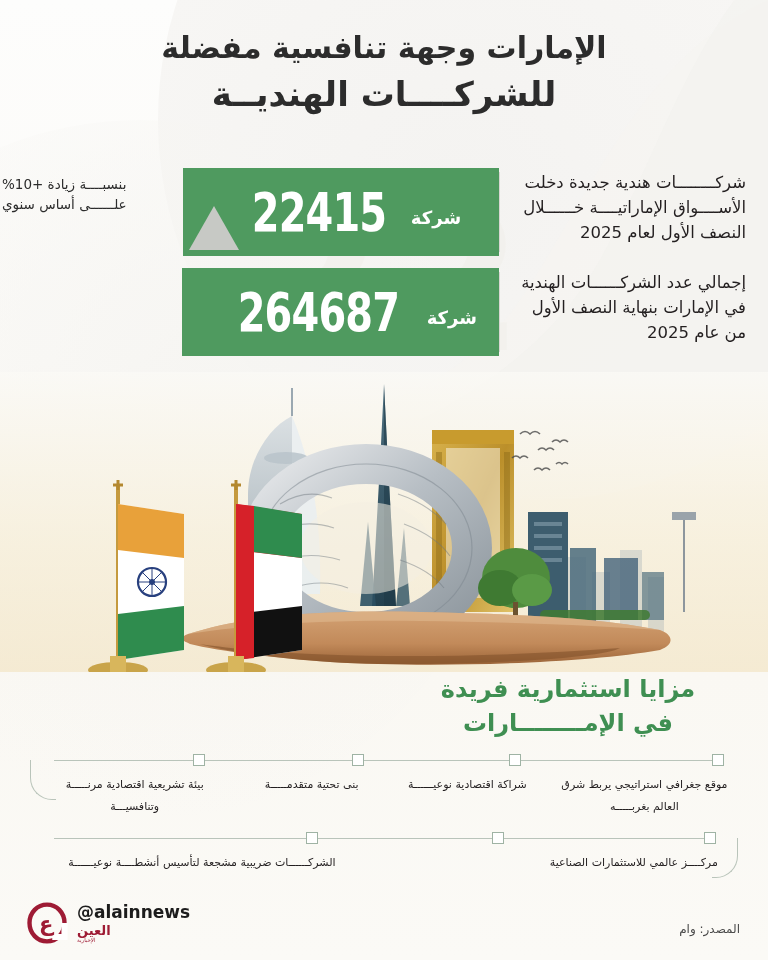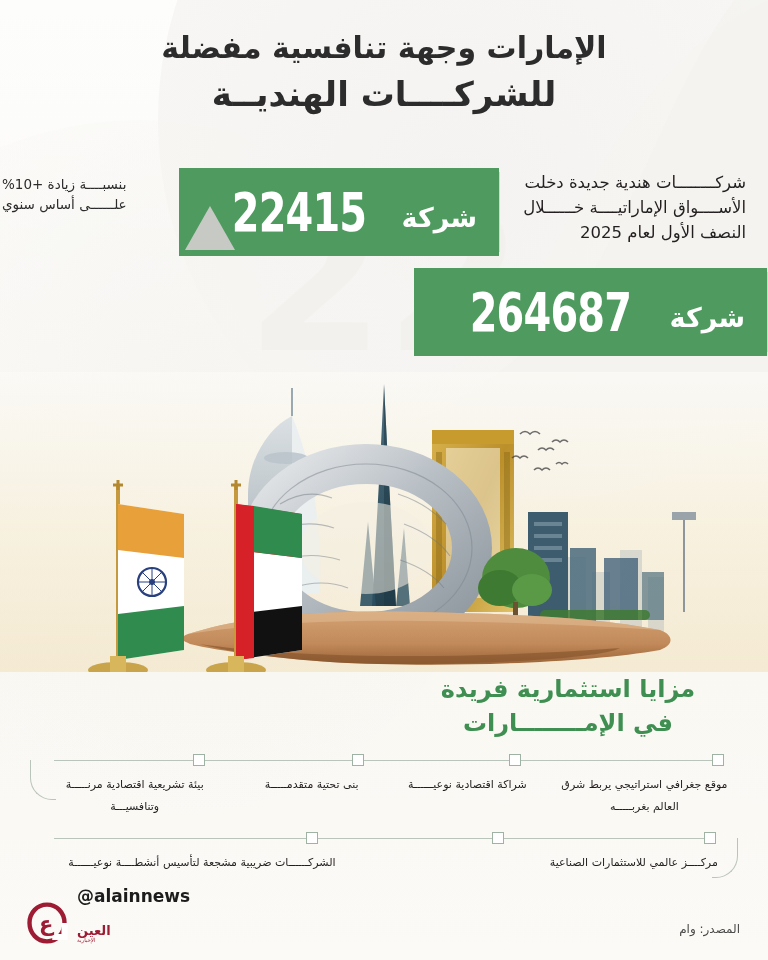--- a/index.html
+++ b/index.html
@@ -87,23 +87,22 @@
     position:relative;
     flex:0 0 316px;
     background:#4f9a5f;
     display:flex; align-items:center; justify-content:center;
     gap:10px;
     direction:rtl;
     padding:0 22px 0 38px;
   }
   .stat-unit{
     color:#ffffff;
-    font-size:27px; font-weight:bold;
+    font-size:18px; font-weight:bold;
     padding-top:10px;
-    margin-left:11px;
   }
   .stat-number{
     color:#ffffff;
     font-size:54px;
     font-weight:bold;
     letter-spacing:-1px;
     font-family:"DejaVu Sans Condensed","Liberation Sans Narrow","Liberation Sans",sans-serif;
     transform:scaleX(.82);
     transform-origin:center;
     direction:ltr;
@@ -208,21 +207,21 @@
   }
   .brand-logo{ width:42px; height:42px; }
   .brand-txt{ display:flex; flex-direction:column; align-items:flex-start; }
   .brand-ar{
     font-size:13px; color:#9e1b34; font-weight:bold; direction:rtl;
     line-height:13px; letter-spacing:-.3px;
   }
   .brand-sub{ font-size:5.5px; color:#9e1b34; direction:rtl; line-height:7px; }
   .brand-handle{
     font-size:17px; color:#1c1c1c; font-weight:bold;
-    direction:ltr; line-height:19px; margin-bottom:18px;
+    direction:ltr; line-height:19px; margin-bottom:2px;
   }
   .source{
     position:absolute; right:28px; bottom:24px;
     font-size:12px; color:#4a4a4a; direction:rtl;
   }
 </style>
 </head>
 <body>
 
 <div class="page">
@@ -251,20 +250,21 @@
       <div class="stat-divider"></div>
       <div class="stat-bar">
         <span class="stat-unit">شركة</span>
         <span class="stat-number">22415</span>
         <span class="stat-arrow"></span>
       </div>
       <div class="stat-note">بنسبــــة زيادة +10% علــــــى أساس سنوي</div>
     </div>
 
     <div class="stat-row">
+      <div class="stat-desc">إجمالي عدد الشركــــــات الهندية في الإمارات بنهاية النصف الأول من عام 2025</div>
       <div class="stat-divider"></div>
       <div class="stat-bar">
         <span class="stat-unit">شركة</span>
         <span class="stat-number">264687</span>
       </div>
     </div>
 
   </div>
 
   <div class="scene">

